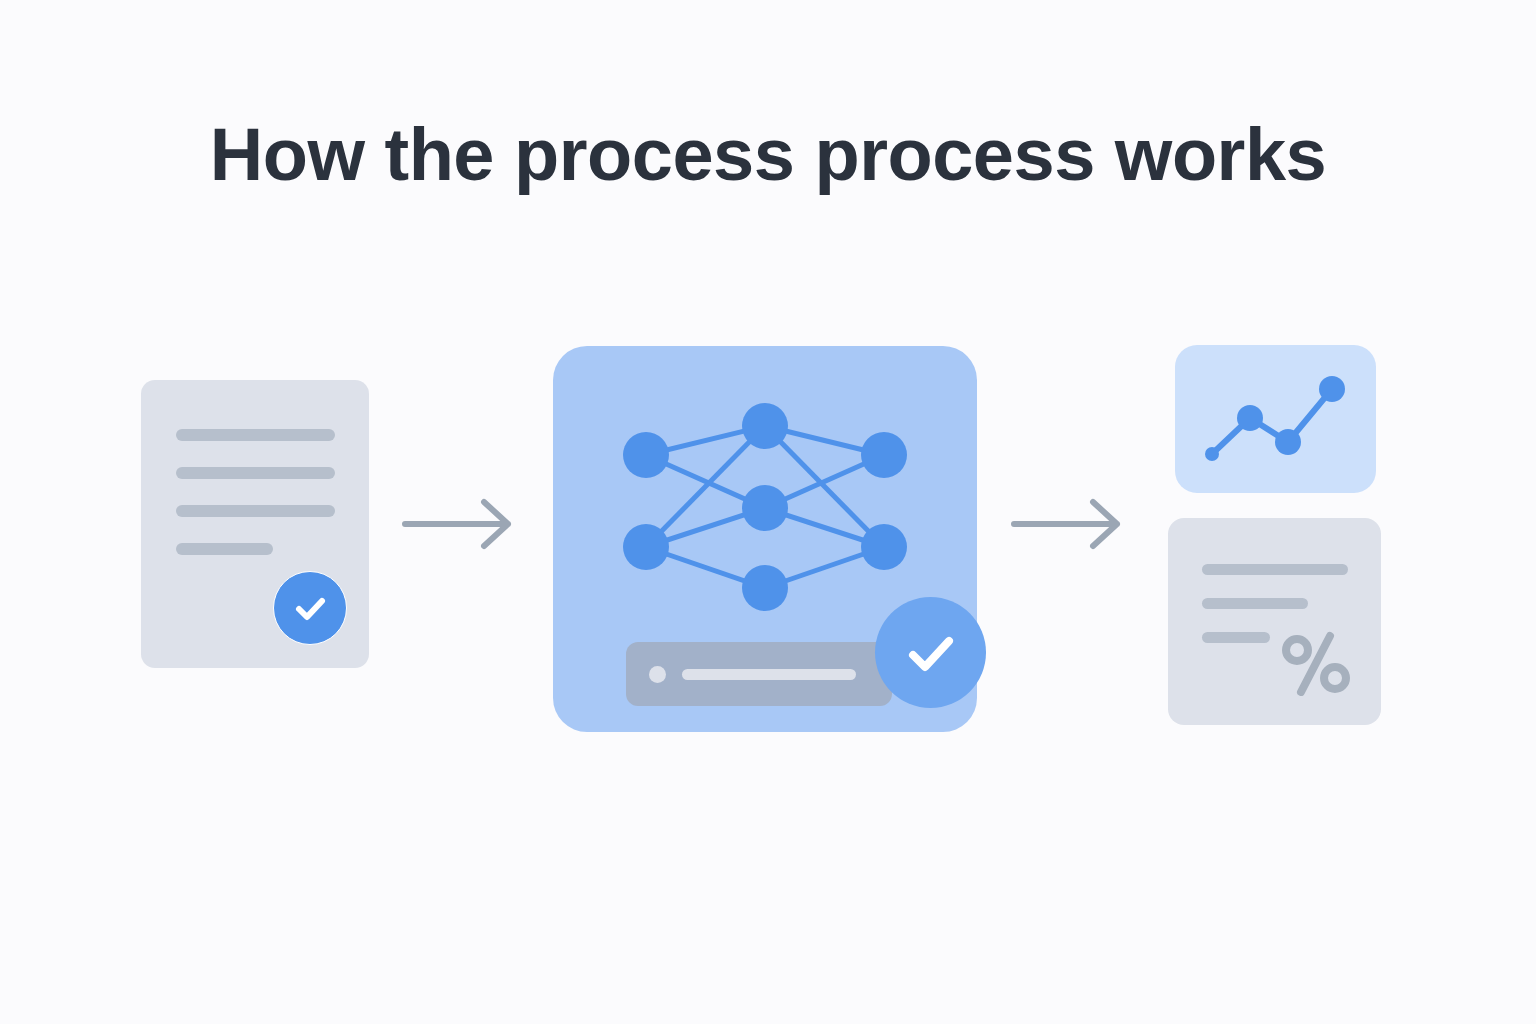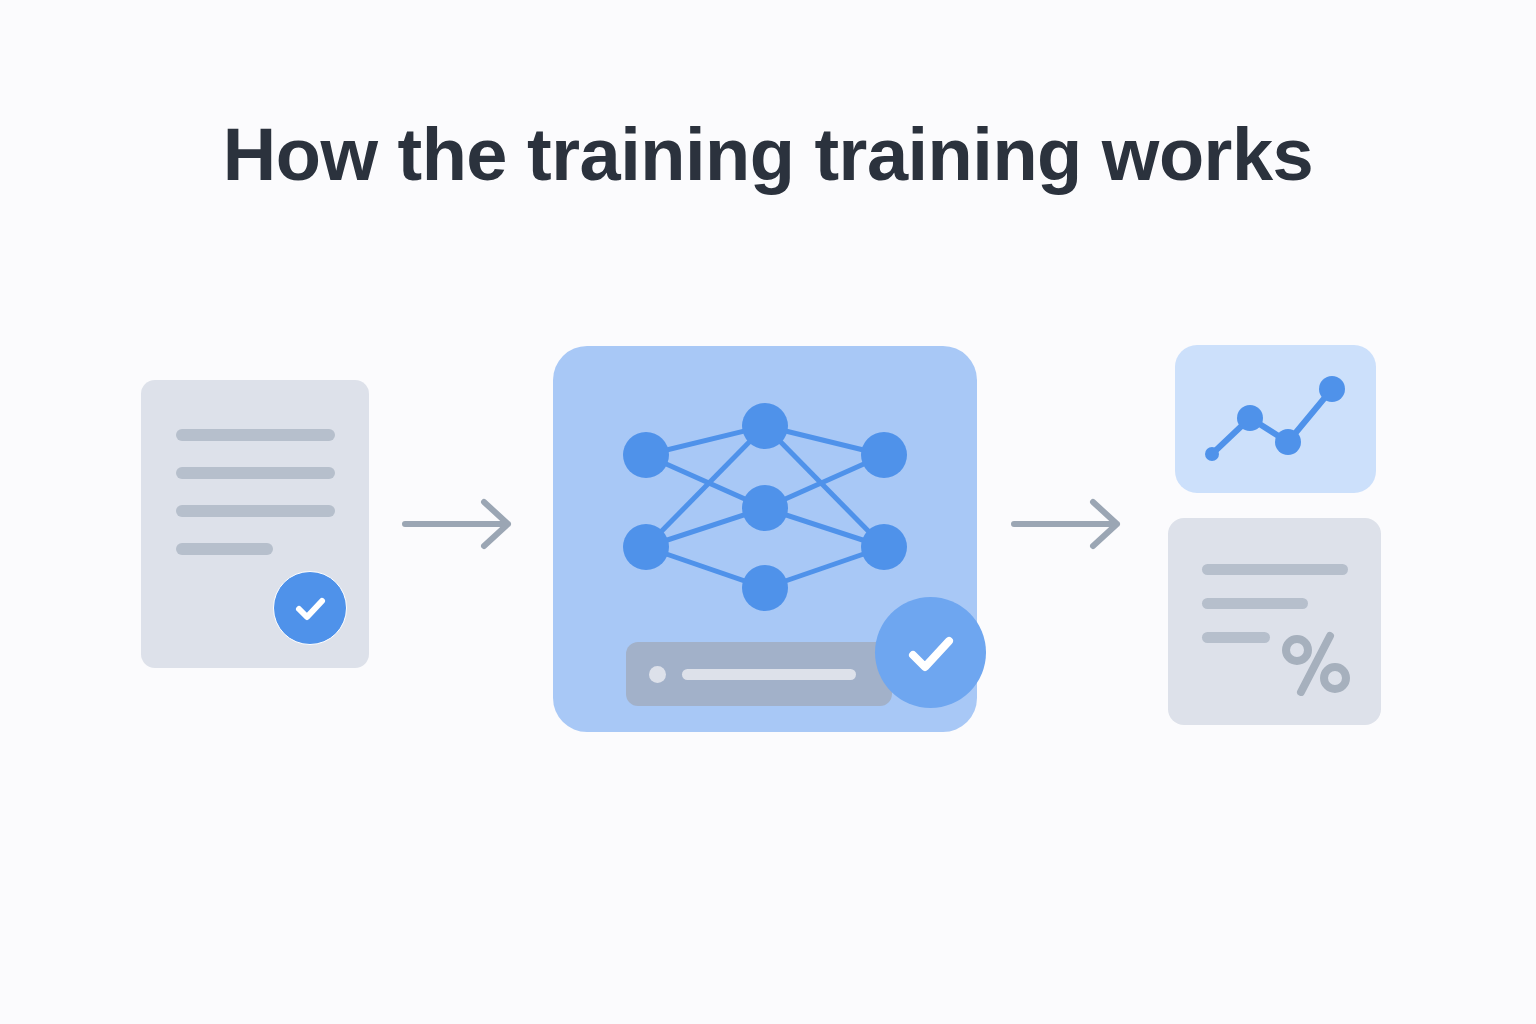--- a/index.html
+++ b/index.html
@@ -35,21 +35,21 @@
     background: #cce0fb; border-radius: 22px;
   }
   .card-report {
     left: 1168px; top: 518px; width: 213px; height: 207px;
     background: #dde1ea; border-radius: 16px;
   }
 </style>
 </head>
 <body>
 
-<div class="title">How the training training works</div>
+<div class="title">How the process process works</div>
 
 <div class="abs card-doc">
   <div class="line" style="left:35px;top:49px;width:159px;"></div>
   <div class="line" style="left:35px;top:87px;width:159px;"></div>
   <div class="line" style="left:35px;top:125px;width:159px;"></div>
   <div class="line" style="left:35px;top:163px;width:97px;"></div>
   <div class="check" style="left:132px;top:191px;width:72px;height:72px;background:#4f92ea;border:1px solid #ffffff;">
     <svg width="40" height="40" viewBox="0 0 40 40">
         <path d="M9 21 L17 29 L32 13" fill="none" stroke="#fff" stroke-width="6" stroke-linecap="round" stroke-linejoin="round"></path>
       </svg>

